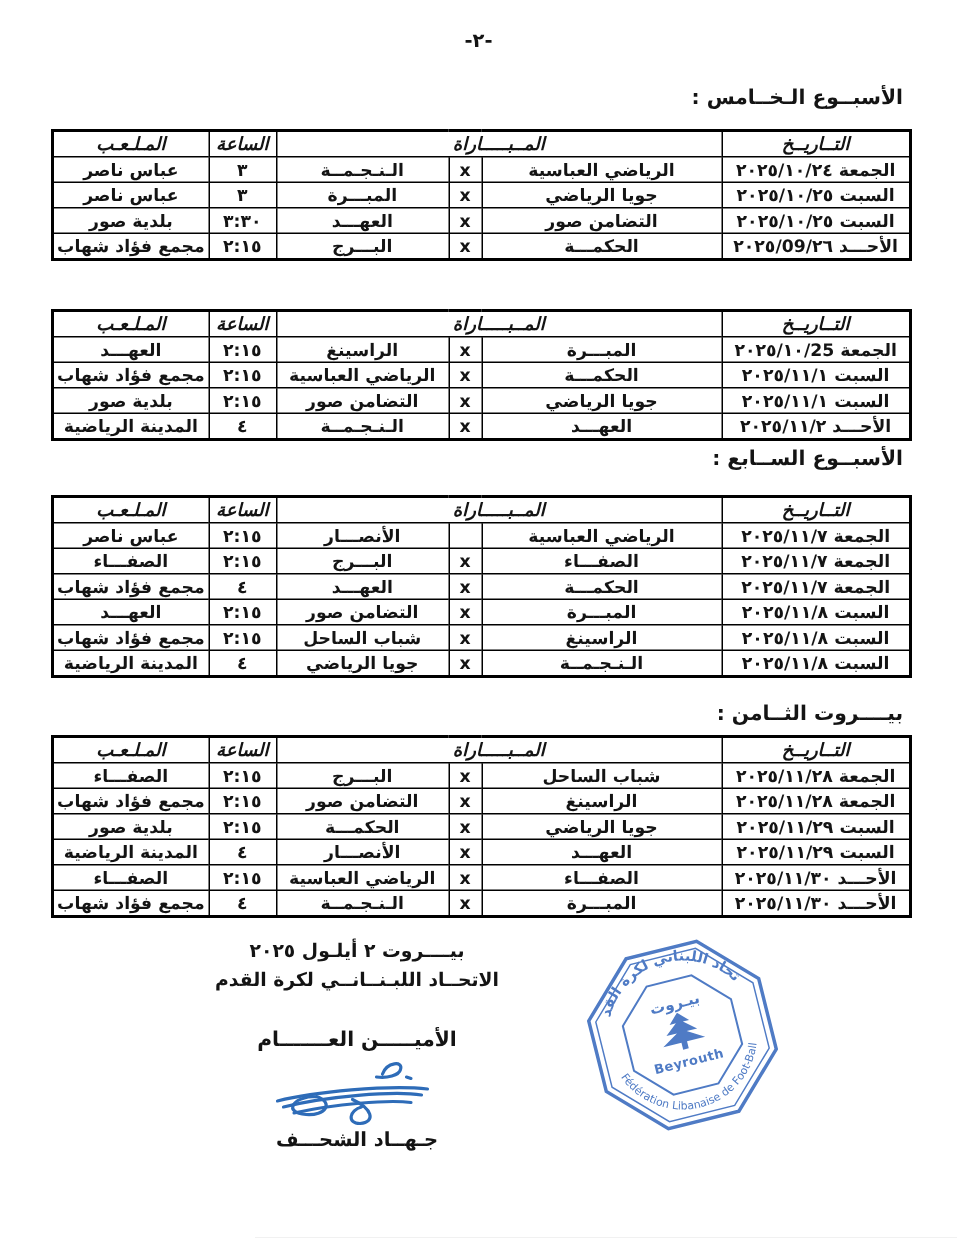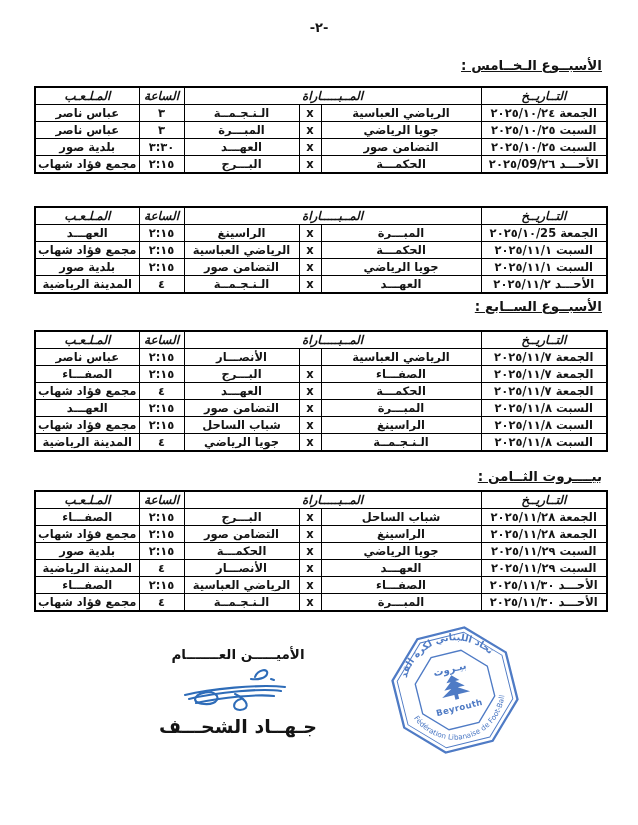--- a/index.html
+++ b/index.html
@@ -7,21 +7,21 @@
     position:relative;width:638px;height:825px;background:#ffffff;
     margin:0 auto;overflow:hidden;direction:rtl;
     font-family:"DejaVu Sans",sans-serif;color:#141414;
   }
   .page-number{
     position:absolute;top:20px;left:0;width:100%;text-align:center;
     font-size:13px;font-weight:bold;letter-spacing:1px;
   }
   .week-title{
     position:absolute;right:36px;font-size:13.5px;font-weight:bold;
-    text-decoration:underline;white-space:nowrap;
+    white-space:nowrap;
   }
   table.fixture{
     position:absolute;right:30px;width:572px;table-layout:fixed;
     border-collapse:collapse;border:2px solid #000;direction:rtl;
   }
   table.fixture th,table.fixture td{
     border:1px solid #000;text-align:center;vertical-align:middle;
     font-weight:bold;font-size:11.5px;height:16px;line-height:16px;
     padding:0 2px;white-space:nowrap;overflow:hidden;
   }
@@ -29,21 +29,21 @@
   td.vs{font-size:10.5px;font-weight:bold;}
   .c-date{width:126px}.c-home{width:160px}.c-vs{width:22px}
   .c-away{width:115px}.c-time{width:45px}.c-venue{width:104px}
 
   .footer-block{
     position:absolute;top:624px;left:116px;width:244px;text-align:center;
     font-weight:bold;font-size:12.5px;line-height:1.55;
   }
   .footer-block .sec-line{font-size:13.5px;margin-top:20px;}
   .signature-wrap{height:48px;margin:1px 0 0 0;}
-  .signatory{font-size:19px;margin-top:-2px;}
+  .signatory{font-size:13px;margin-top:-2px;}
 
   .stamp-wrap{position:absolute;left:388px;top:620px;width:134px;height:140px;}
 </style>
 </head>
 <body>
 
 <div class="page">
 
   <div class="page-number">-٢-</div>
 
@@ -292,20 +292,22 @@
         <td>المبـــرة</td>
         <td class="vs">x</td>
         <td>الـنـجـمــة</td>
         <td>٤</td>
         <td>مجمع فؤاد شهاب</td>
       </tr>
       </tbody>
   </table>
 
   <div class="footer-block">
+    <div>بيــــروت ٢ أيلـول ٢٠٢٥</div>
+    <div>الاتحــاد اللبـنــانــي لكرة القدم</div>
     <div class="sec-line">الأميـــــن العـــــــام</div>
     <div class="signature-wrap">
       <svg width="126" height="48" viewBox="0 0 126 48" fill="none" stroke="#2e6cb8" stroke-width="2.1" stroke-linecap="round">
         <path d="M80,11 C83,3 94,2 92,8 C91,12 83,14 76,13"></path>
         <path d="M96,13 l3,1"></path>
         <path d="M10,29 C34,23 84,18 110,21"></path>
         <path d="M14,33 C42,26 88,22 106,25"></path>
         <path d="M21,37 C48,31 84,28 99,30"></path>
         <path d="M36,26 C19,26 14,37 29,38 C42,39 48,30 36,26"></path>
         <path d="M60,28 C73,34 76,43 65,44 C56,44 58,35 66,33"></path>

